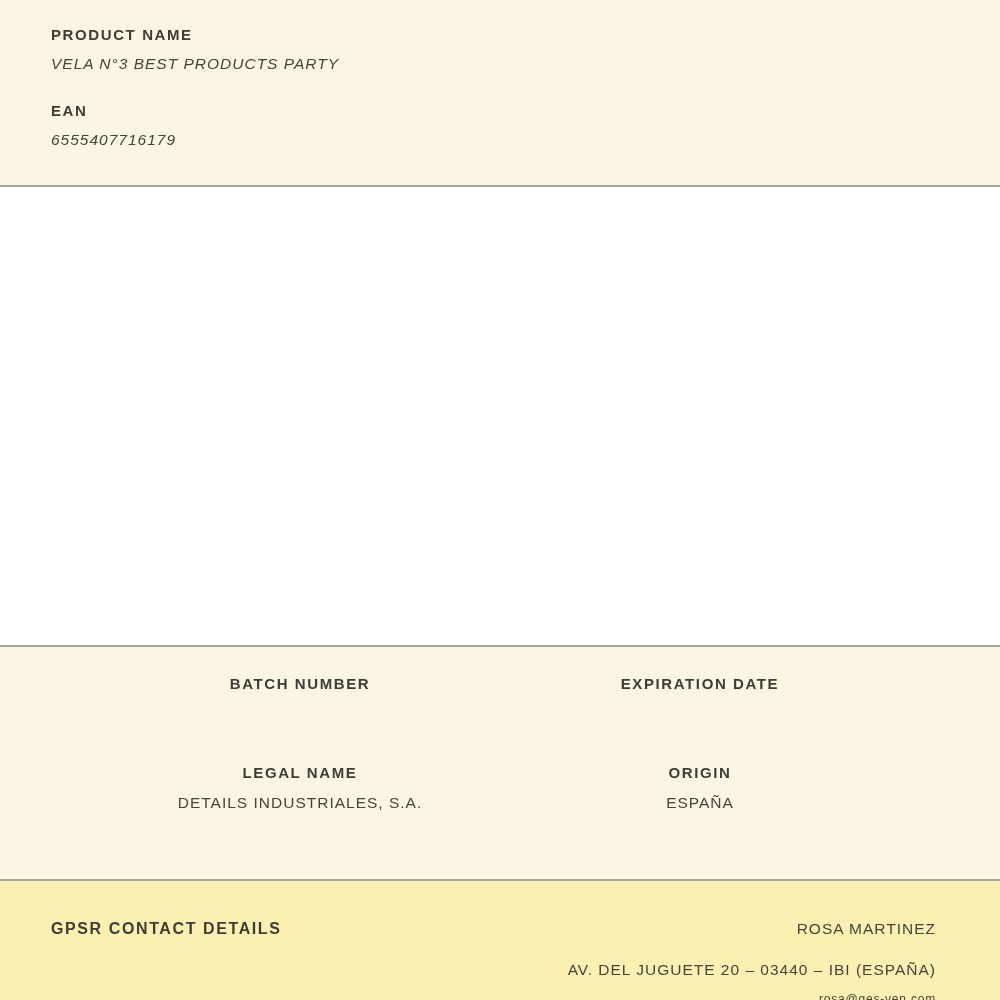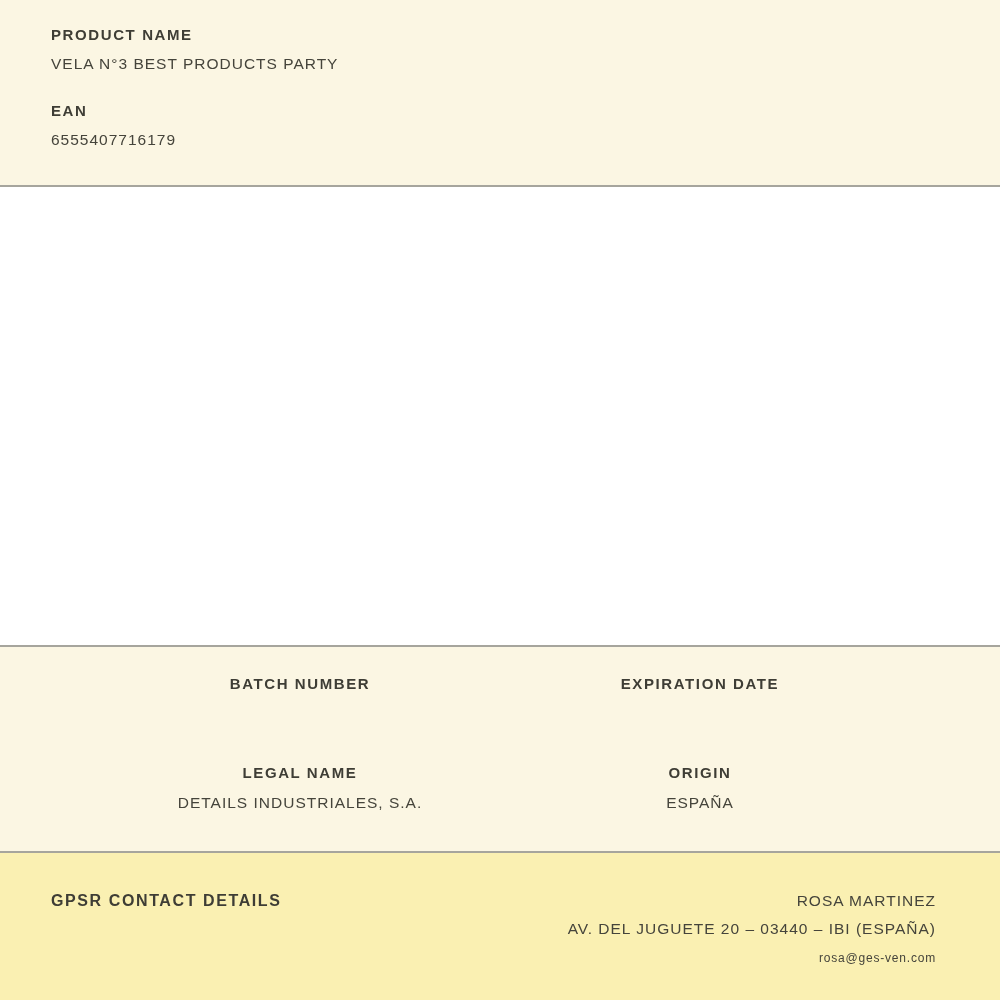--- a/index.html
+++ b/index.html
@@ -22,30 +22,30 @@
     height:185px;flex:0 0 auto;
     background:var(--cream);
     padding:24px 73px 0 51px;
   }
   .sec-product .label{
     font-size:15px;font-weight:700;letter-spacing:1.6px;
     line-height:22px;color:var(--text-strong);
   }
   .sec-product .value{
     font-size:15.5px;font-weight:400;letter-spacing:1px;
-    line-height:22px;margin-top:7px;
+    line-height:22px;margin-top:7px;font-style:italic;
   }
   .sec-product .field + .field{margin-top:25px;}
 
   
   .sec-blank{height:458px;flex:0 0 auto;background:var(--white);}
 
   
   .sec-details{
-    height:204px;flex:0 0 auto;
+    height:232px;flex:0 0 auto;
     background:var(--cream);
     padding:26px 100px 0 100px;
   }
   .details-grid{
     display:grid;grid-template-columns:1fr 1fr;
     row-gap:36px;
   }
   .details-grid .cell{text-align:center;}
   .details-grid .label{
     font-size:15px;font-weight:700;letter-spacing:1.6px;
@@ -62,21 +62,21 @@
     background:var(--yellow);
     padding:37px 64px 0 51px;
     display:flex;justify-content:space-between;align-items:flex-start;
   }
   .gpsr-title{
     font-size:16px;font-weight:700;letter-spacing:1.6px;
     line-height:22px;color:var(--text-strong);
   }
   .gpsr-contact{text-align:right;}
   .gpsr-contact .line1{font-size:15.5px;letter-spacing:1px;line-height:22px;}
-  .gpsr-contact .line2{font-size:15.5px;letter-spacing:1px;line-height:22px;margin-top:6px;}
+  .gpsr-contact .line2{font-size:15.5px;letter-spacing:1px;line-height:22px;margin-top:19px;}
   .gpsr-contact .line3{font-size:12px;letter-spacing:0.8px;line-height:22px;margin-top:7px;}
 </style>
 </head>
 <body>
 
 <div class="page">
 
   <section class="sec-product">
     <div class="field">
       <div class="label">PRODUCT NAME</div>

